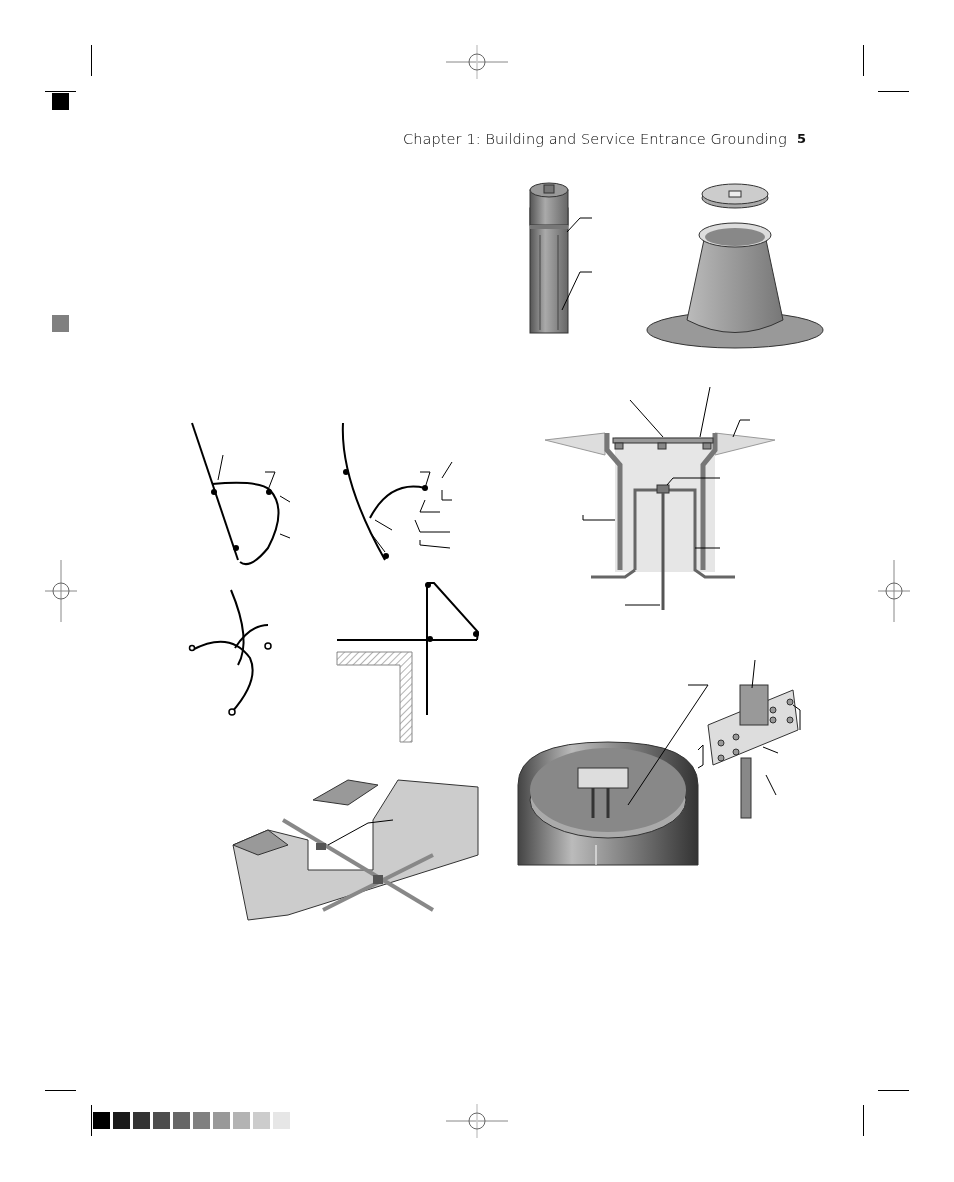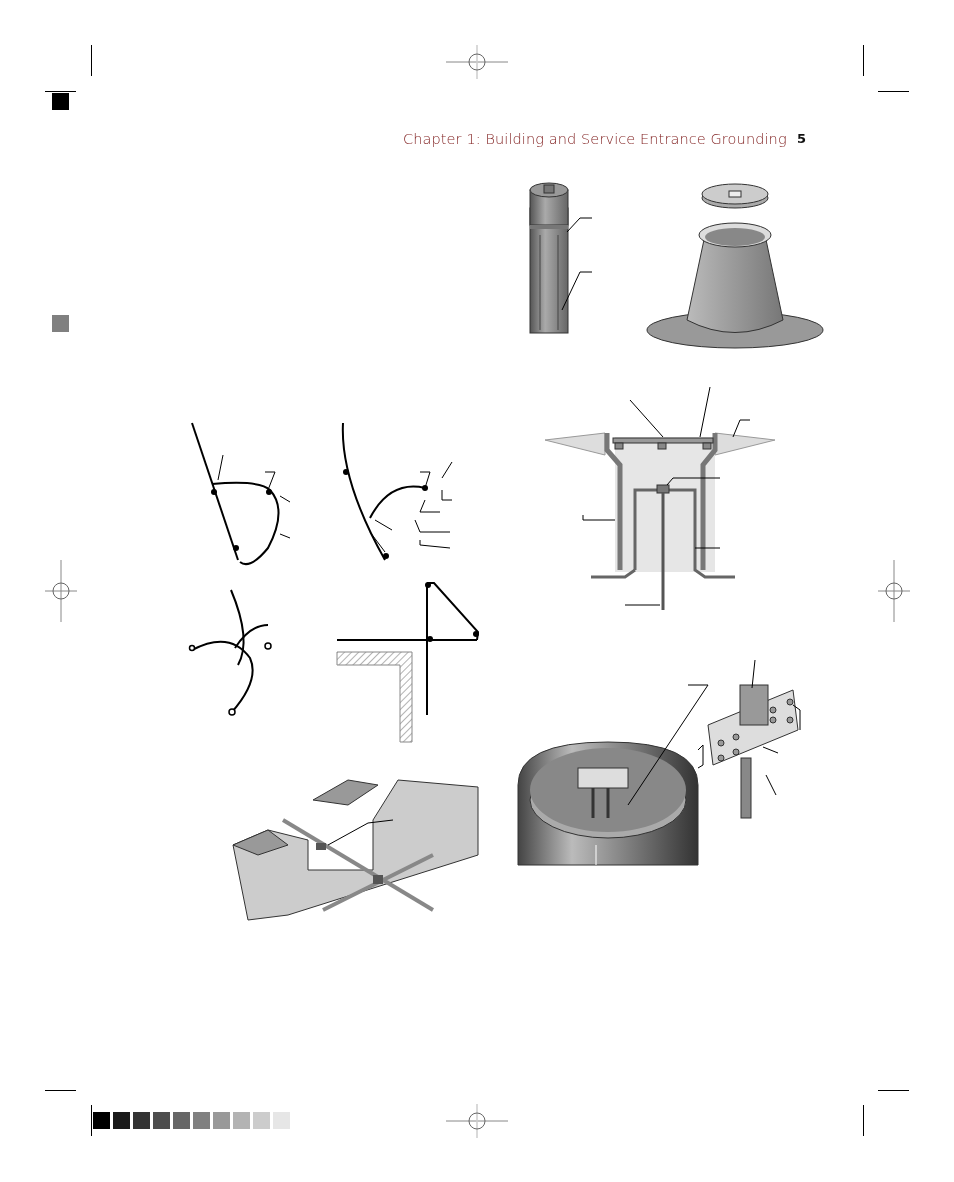--- a/index.html
+++ b/index.html
@@ -1,17 +1,17 @@
 <!DOCTYPE html>
 <html><head>
 <meta charset="utf-8">
 <style>
   html,body{margin:0;padding:0;background:#fff;}
   body{width:954px;height:1182px;position:relative;overflow:hidden;font-family:"DejaVu Sans","Liberation Sans",sans-serif;}
-  .header{position:absolute;left:403px;top:131px;font-size:14.5px;color:#7f1d1d;letter-spacing:0.1px;font-weight:300;}
+  .header{position:absolute;left:403px;top:131px;font-size:14.5px;color:#000000;letter-spacing:0.1px;font-weight:300;}
   .pnum{position:absolute;left:797px;top:131px;font-size:13px;font-weight:bold;color:#111;}
   .crop{position:absolute;background:#000;}
   .sq{position:absolute;width:17px;height:17px;}
   svg{position:absolute;overflow:visible;}
   .swatch{display:inline-block;width:17px;height:17px;margin-right:3px;}
   .strip{position:absolute;left:93px;top:1112px;display:flex;}
 </style>
 </head>
 <body>
 

